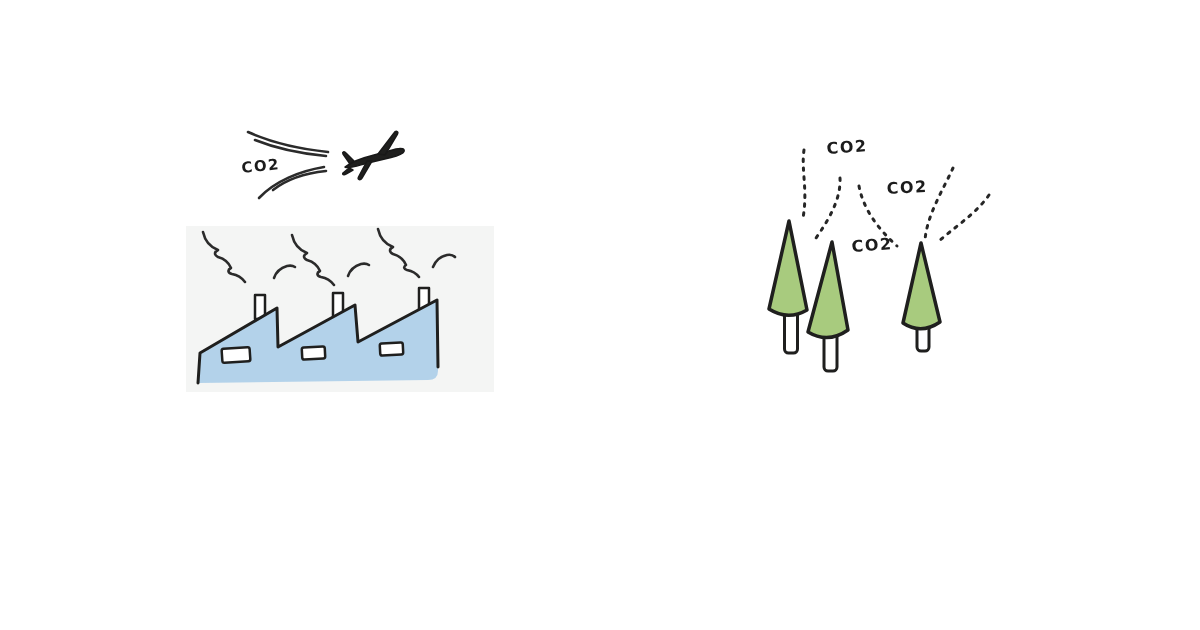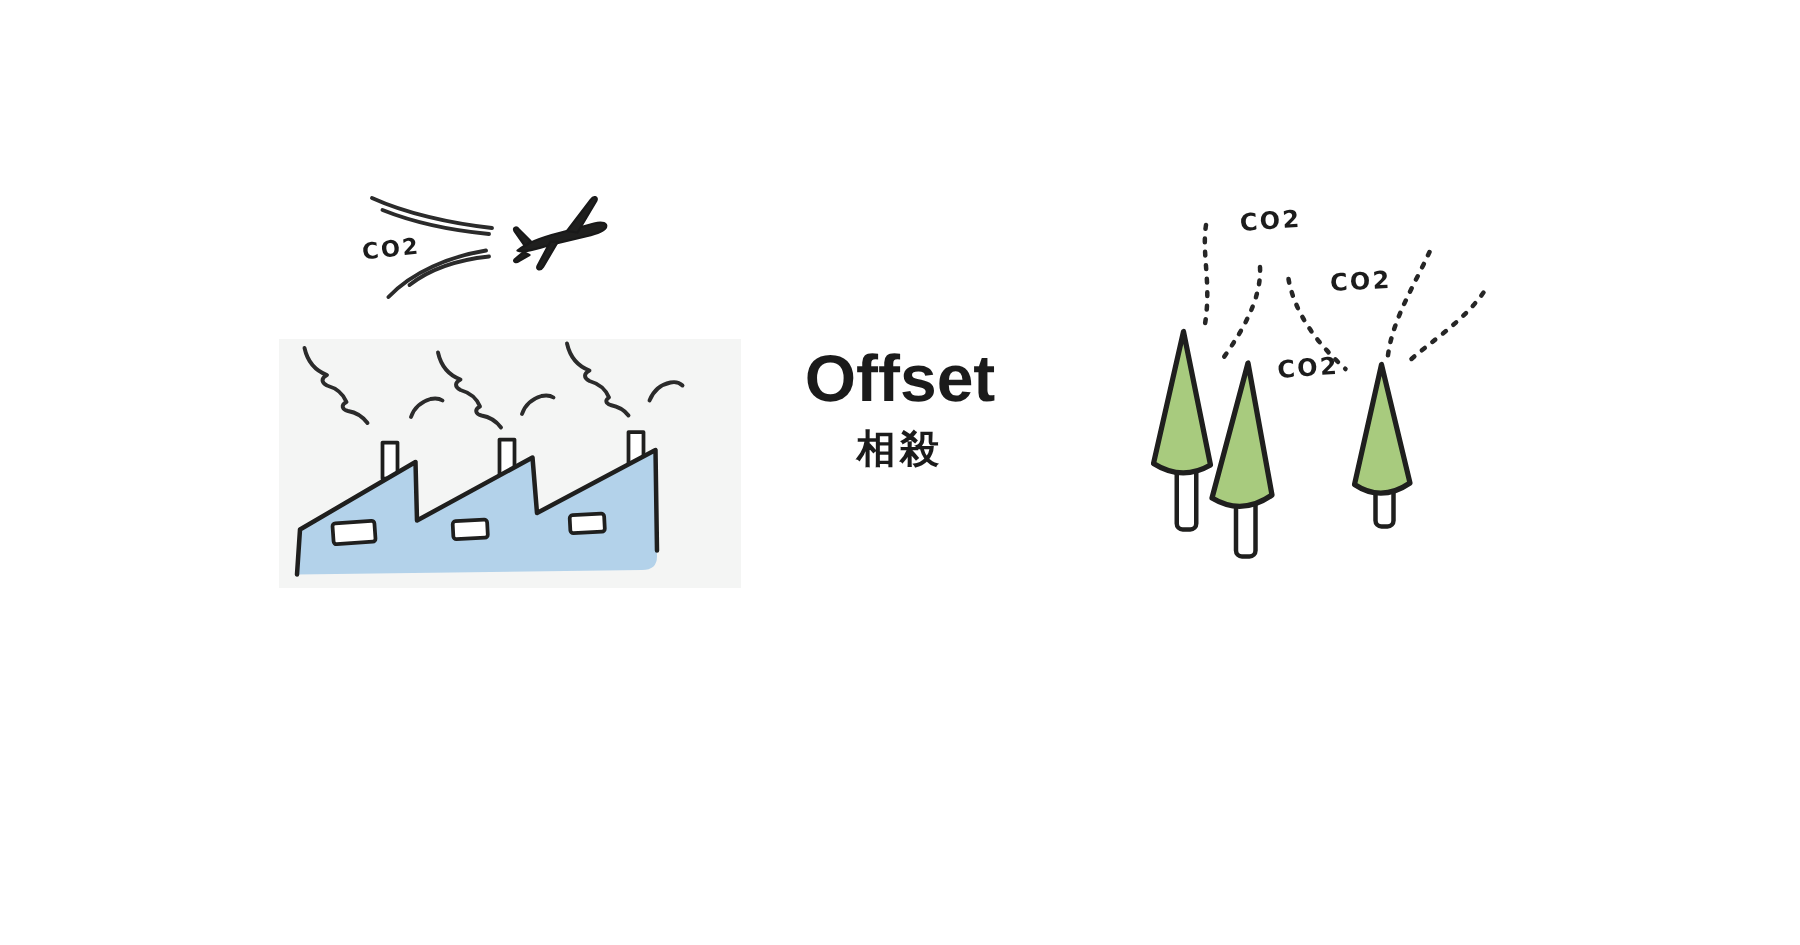--- a/index.html
+++ b/index.html
@@ -82,24 +82,20 @@
       <path class="outline" fill="none" stroke-width="3" d="M13,288 L15,258 L92,213 L93,252 L170,210 L173,247 L252,205 L253,272"></path>
 
       <g fill="#ffffff">
         <rect class="outline" x="37" y="253" width="28" height="14" rx="2" stroke-width="2.5" transform="rotate(-4 51 260)"></rect>
         <rect class="outline" x="117" y="252" width="23" height="12" rx="2" stroke-width="2.5" transform="rotate(-3 128 258)"></rect>
         <rect class="outline" x="195" y="248" width="23" height="12" rx="2" stroke-width="2.5" transform="rotate(-3 206 254)"></rect>
       </g>
     </g>
   </svg>
 
-  <div id="center-title" class="abs">
-    <div id="title-heading">Offset</div>
-    <div id="title-subheading">相殺</div>
-  </div>
 
   <svg id="right-scene" class="abs" viewBox="0 0 250 250">
 
     <g>
       <path class="dotted" d="M49,20 C46,40 53,60 48,88"></path>
       <path class="dotted" d="M85,48 C86,68 75,88 61,108"></path>
       <path class="dotted" d="M104,56 C108,78 122,98 142,116"></path>
       <path class="dotted" d="M198,38 C188,60 172,85 170,110"></path>
       <path class="dotted" d="M234,65 C220,85 198,98 183,112"></path>
     </g>

